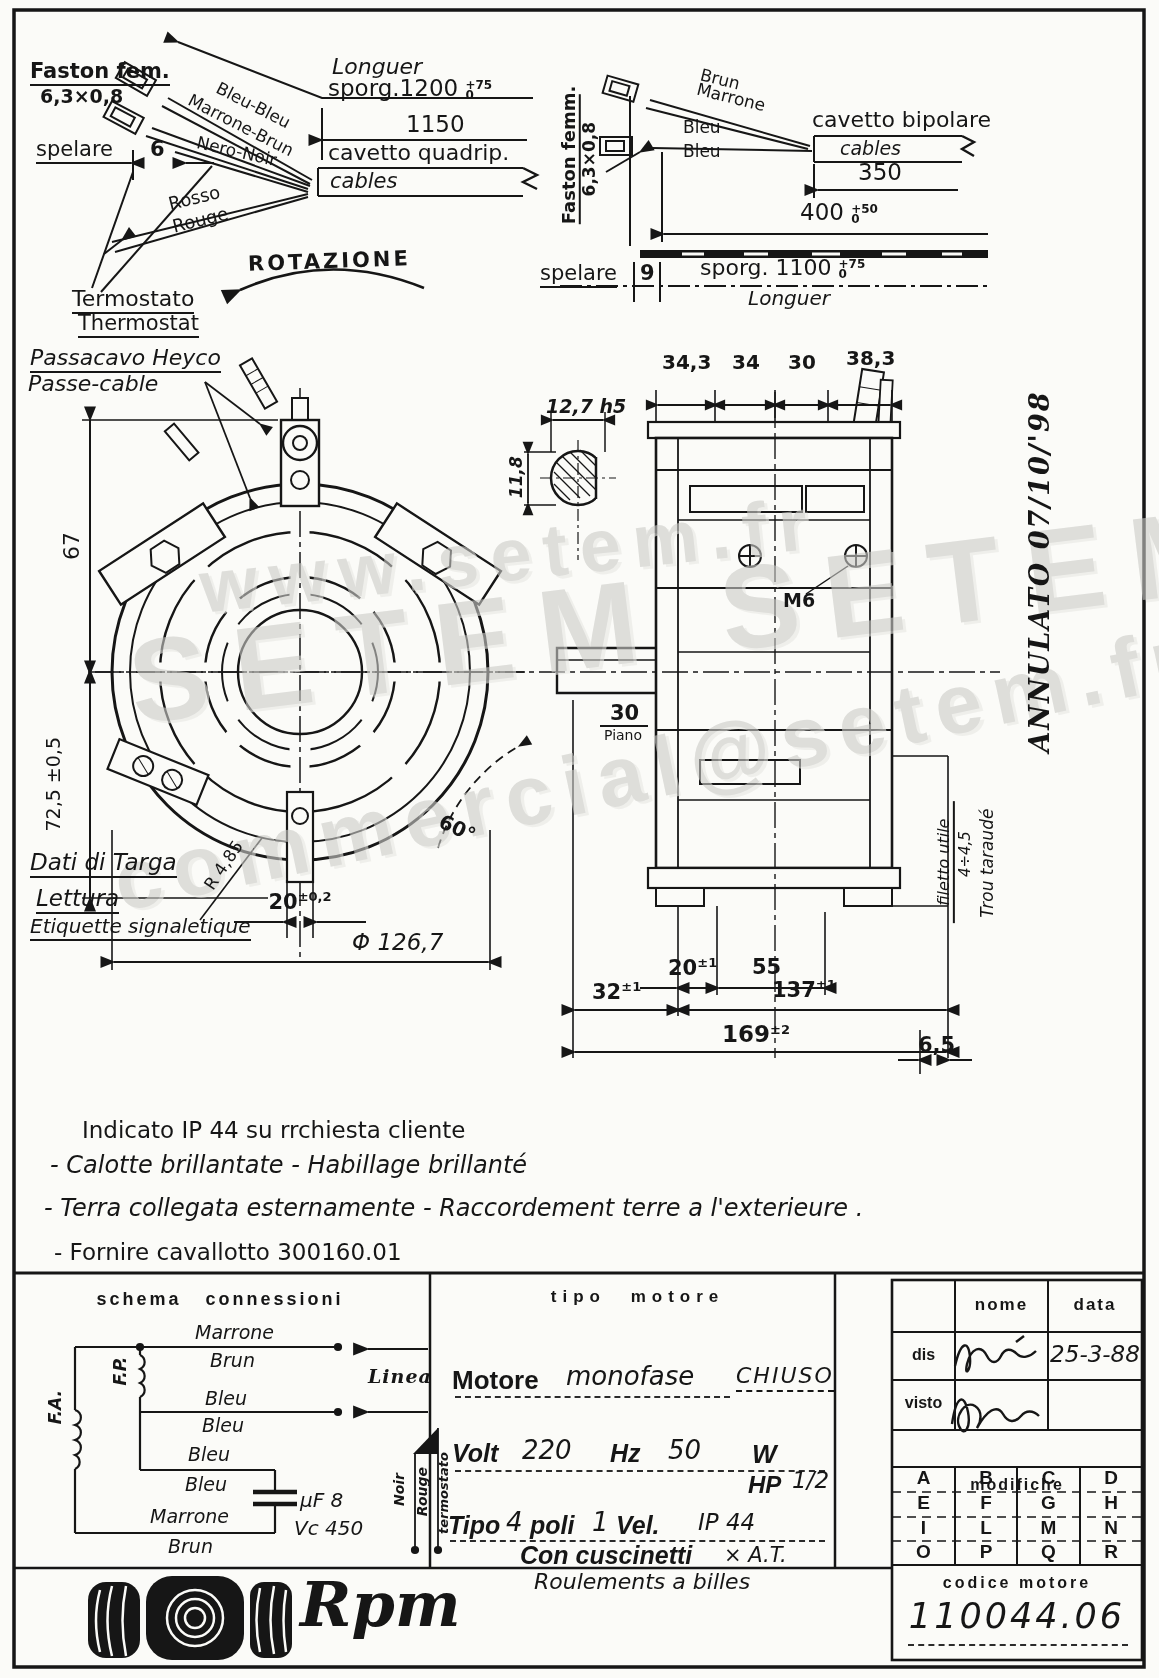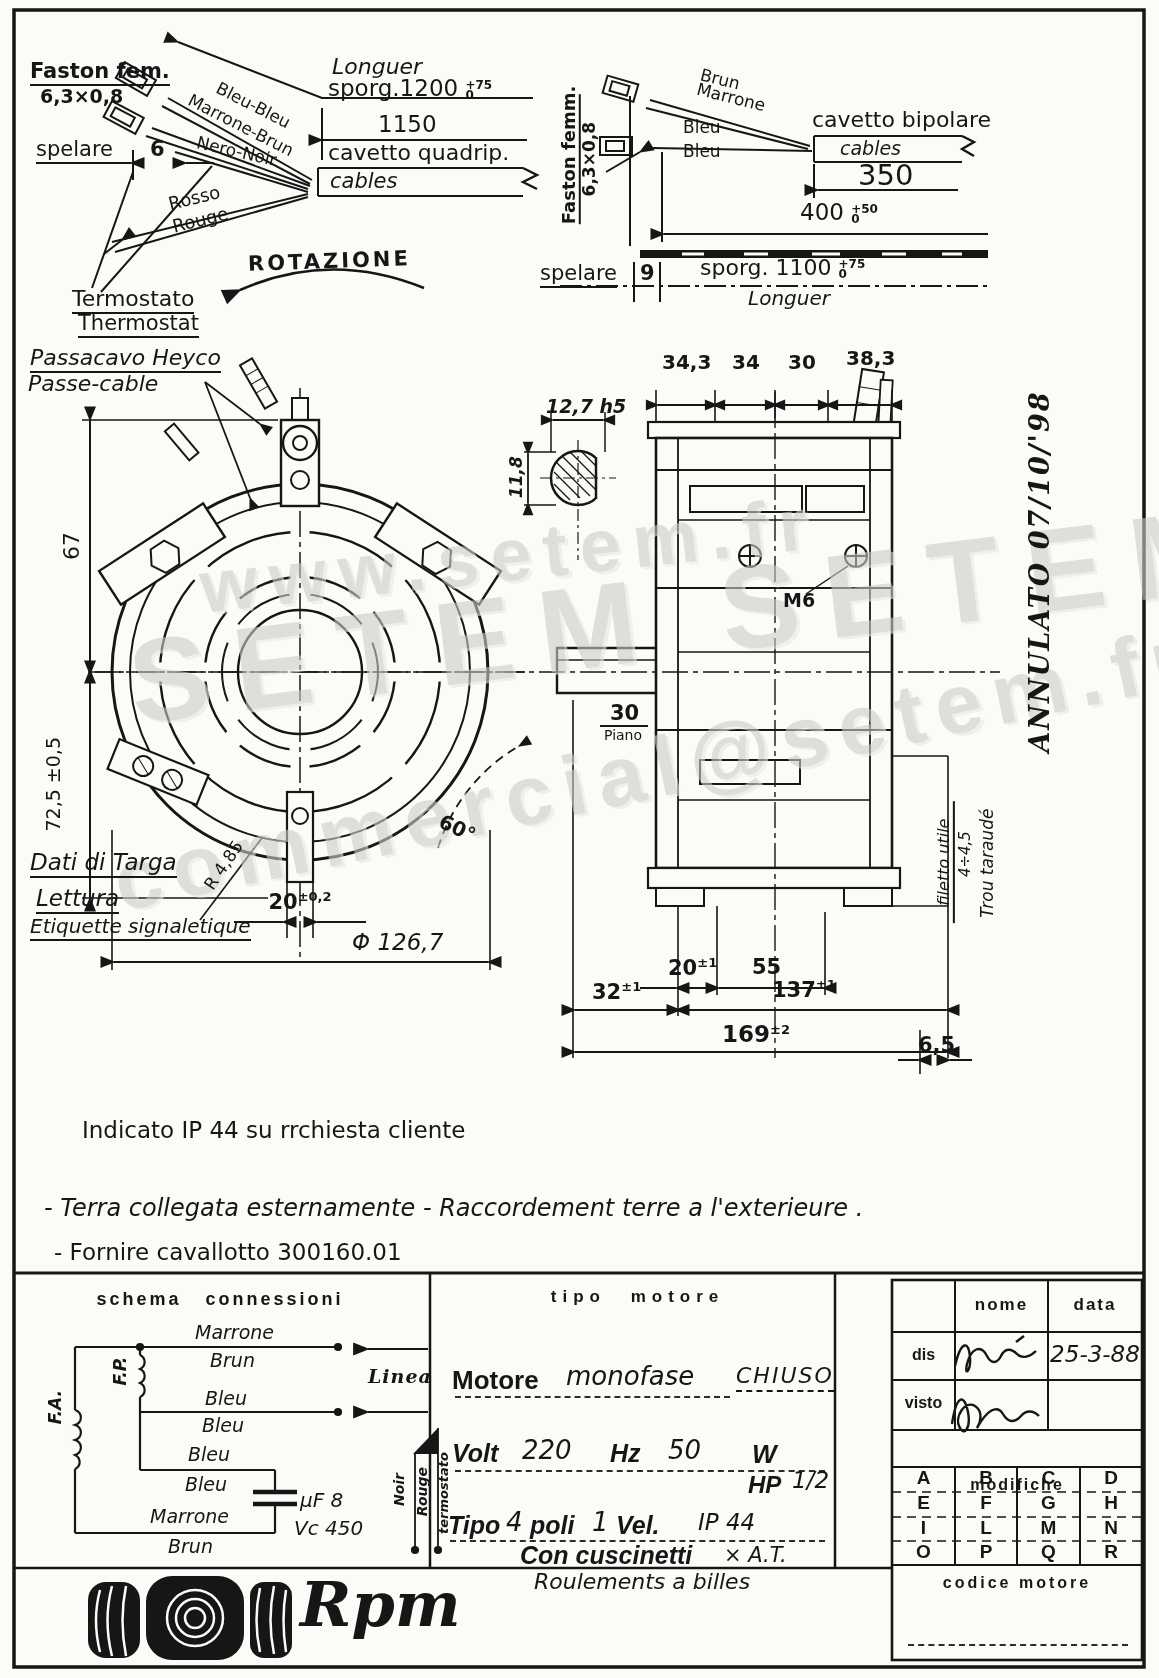--- a/index.html
+++ b/index.html
@@ -355,39 +355,39 @@
   <div class="lb ul" style="left:36px;top:138px;font-size:21px;">spelare</div>
   <div class="lb b" style="left:150px;top:138px;font-size:21px;">6</div>
   <div class="lb it" style="left:332px;top:55px;font-size:22px;">Longuer</div>
   <div class="lb" style="left:328px;top:76px;font-size:23px;">
     <span>sporg.1200</span>
     <span class="tol">
         <span>+75</span>
         <span>0</span>
       </span>
   </div>
-  <div class="lb" style="left:378px;top:112px;font-size:23px;">1150</div>
+  <div class="lb" style="left:406px;top:112px;font-size:23px;">1150</div>
   <div class="lb" style="left:328px;top:141px;font-size:22px;">cavetto quadrip.</div>
   <div class="lb it" style="left:330px;top:170px;font-size:21px;">cables</div>
   <div class="lb" style="left:213px;top:96px;font-size:17px;transform:rotate(27deg);">Bleu-Bleu</div>
   <div class="lb" style="left:183px;top:116px;font-size:17px;transform:rotate(27deg);">Marrone-Brun</div>
   <div class="lb" style="left:196px;top:142px;font-size:17px;transform:rotate(13deg);">Nero-Noir</div>
   <div class="lb" style="left:168px;top:188px;font-size:18px;transform:rotate(-14deg);">Rosso</div>
   <div class="lb" style="left:172px;top:210px;font-size:18px;transform:rotate(-14deg);">Rouge</div>
   <div class="lb b" style="left:248px;top:250px;font-size:21px;letter-spacing:3px;transform:rotate(-2deg);">ROTAZIONE</div>
   <div class="lb ul" style="left:72px;top:287px;font-size:22px;">Termostato</div>
   <div class="lb ul" style="left:78px;top:312px;font-size:21px;">Thermostat</div>
 
   <div class="lb" style="left:700px;top:70px;font-size:17px;transform:rotate(14deg);">Brun</div>
   <div class="lb" style="left:696px;top:88px;font-size:17px;transform:rotate(14deg);">Marrone</div>
   <div class="lb" style="left:683px;top:118px;font-size:17px;">Bleu</div>
   <div class="lb" style="left:683px;top:142px;font-size:17px;">Bleu</div>
   <div class="lb" style="left:812px;top:108px;font-size:22px;">cavetto bipolare</div>
   <div class="lb it" style="left:840px;top:138px;font-size:19px;">cables</div>
-  <div class="lb" style="left:858px;top:160px;font-size:29px;">350</div>
+  <div class="lb" style="left:858px;top:160px;font-size:23px;">350</div>
   <div class="lb" style="left:800px;top:200px;font-size:23px;">
     <span>400</span>
     <span class="tol">
         <span>+50</span>
         <span>0</span>
       </span>
   </div>
   <div class="lb rot b ul" style="left:505px;top:148px;width:130px;font-size:18px;">Faston femm.</div>
   <div class="lb rot b" style="left:534px;top:150px;width:110px;font-size:17px;">6,3×0,8</div>
   <div class="lb ul" style="left:540px;top:262px;font-size:21px;">spelare</div>
@@ -438,20 +438,21 @@
     <span>169</span><span class="sup">±2</span>
   </div>
   <div class="lb b" style="left:918px;top:1034px;font-size:21px;">6,5</div>
   <div class="lb rot it ul" style="left:884px;top:852px;width:122px;font-size:16px;">filetto utile</div>
   <div class="lb rot it" style="left:930px;top:846px;width:70px;font-size:15px;">4÷4,5</div>
   <div class="lb rot it" style="left:922px;top:854px;width:130px;font-size:17px;">Trou taraudé</div>
 
   <div class="lb rot serif it b" style="left:870px;top:568px;width:340px;font-size:27px;letter-spacing:2px;">ANNULATO   07/10/'98</div>
 
   <div class="lb" style="left:82px;top:1118px;font-size:23px;">Indicato IP 44 su rrchiesta cliente</div>
+  <div class="lb it" style="left:50px;top:1153px;font-size:24px;">- Calotte brillantate - Habillage brillanté</div>
   <div class="lb it" style="left:44px;top:1196px;font-size:24px;">- Terra collegata esternamente - Raccordement terre a l'exterieure .</div>
   <div class="lb" style="left:54px;top:1240px;font-size:23px;">- Fornire cavallotto  300160.01</div>
 
   <div class="lb ctr sans b" style="left:55px;top:1290px;width:330px;font-size:18px;letter-spacing:3px;word-spacing:16px;">schema connessioni</div>
   <div class="lb rot it b" style="left:30px;top:1398px;width:50px;font-size:17px;">F.A.</div>
   <div class="lb rot it b" style="left:95px;top:1362px;width:50px;font-size:17px;">F.P.</div>
   <div class="lb it" style="left:195px;top:1322px;font-size:19px;">Marrone</div>
   <div class="lb it" style="left:210px;top:1350px;font-size:19px;">Brun</div>
   <div class="lb it" style="left:205px;top:1388px;font-size:19px;">Bleu</div>
   <div class="lb it" style="left:202px;top:1415px;font-size:19px;">Bleu</div>
@@ -508,17 +509,18 @@
   <div class="lb ctr sans b" style="left:892px;top:1518px;width:63px;font-size:19px;">I</div>
   <div class="lb ctr sans b" style="left:955px;top:1518px;width:62px;font-size:19px;">L</div>
   <div class="lb ctr sans b" style="left:1017px;top:1518px;width:63px;font-size:19px;">M</div>
   <div class="lb ctr sans b" style="left:1080px;top:1518px;width:62px;font-size:19px;">N</div>
   <div class="lb ctr sans b" style="left:892px;top:1542px;width:63px;font-size:19px;">O</div>
   <div class="lb ctr sans b" style="left:955px;top:1542px;width:62px;font-size:19px;">P</div>
   <div class="lb ctr sans b" style="left:1017px;top:1542px;width:63px;font-size:19px;">Q</div>
   <div class="lb ctr sans b" style="left:1080px;top:1542px;width:62px;font-size:19px;">R</div>
 
   <div class="lb ctr sans b" style="left:892px;top:1574px;width:250px;font-size:16px;letter-spacing:3px;">codice motore</div>
+  <div class="lb ctr it" style="left:892px;top:1598px;width:250px;font-size:35px;letter-spacing:3px;">110044.06</div>
   <div class="dash" style="left:908px;top:1612px;width:220px;height:32px;"></div>
 
   <div class="lb serif it b" style="left:300px;top:1572px;font-size:62px;z-index:4;">Rpm</div>
 
 </div>
 
 </body></html>

